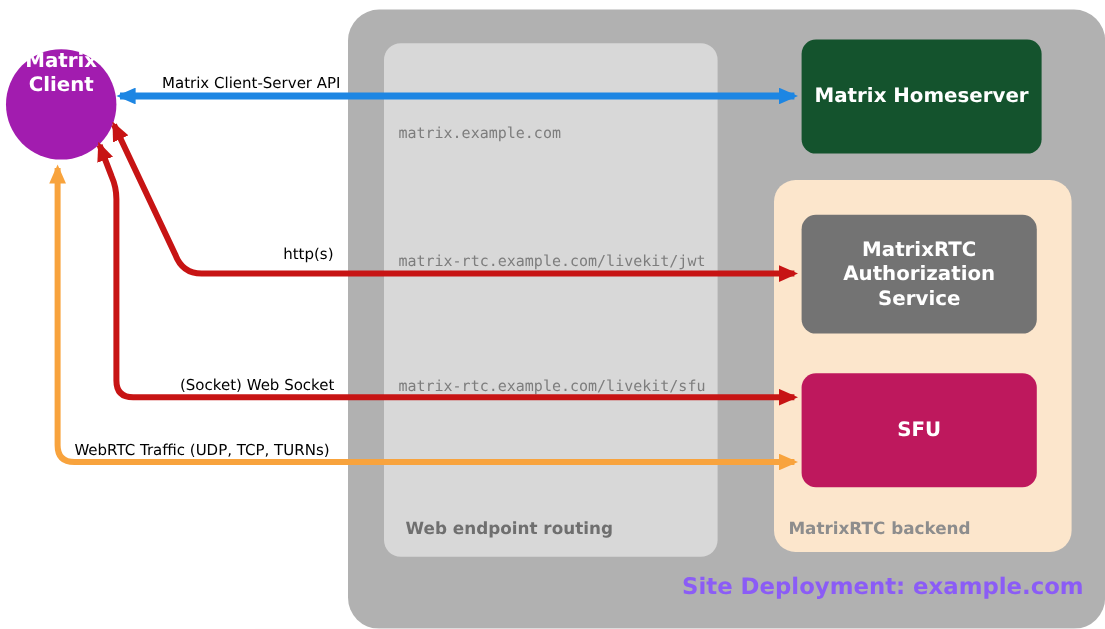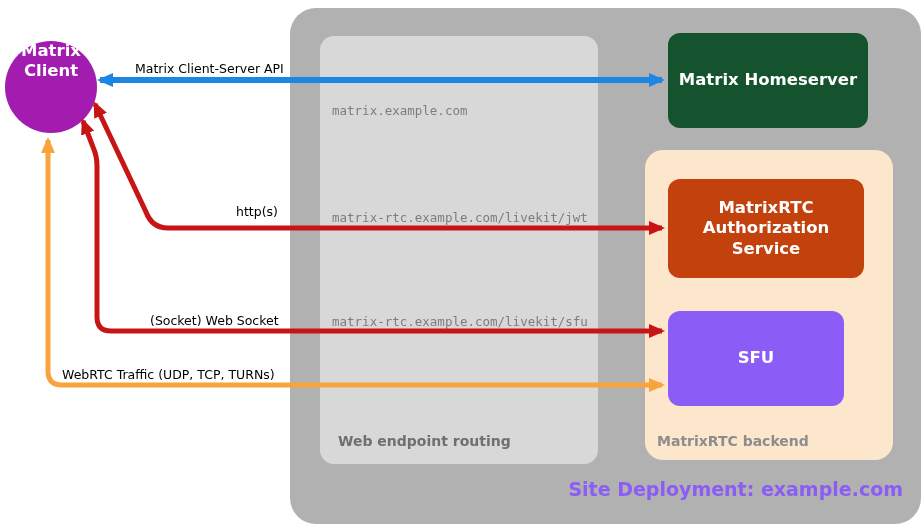--- a/index.html
+++ b/index.html
@@ -10,22 +10,22 @@
 
   
   .deployment { left:290px; top:8px; width:631px; height:516px; background:#b1b1b1; border-radius:26px; }
   .routing-panel { left:320px; top:36px; width:278px; height:428px; background:#d8d8d8; border-radius:14px; }
   .backend-panel { left:645px; top:150px; width:248px; height:310px; background:#fce6cc; border-radius:18px; }
 
   
   .node { display:flex; align-items:center; justify-content:center; text-align:center;
           color:#ffffff; font-weight:bold; font-size:16.5px; line-height:1.25; border-radius:12px; }
   .homeserver { left:668px; top:33px;  width:200px; height:95px; background:#14532d; }
-  .auth       { left:668px; top:179px; width:196px; height:99px; background:#c2410c; padding:0 28px;justify-content:flex-end; }
-  .sfu        { left:668px; top:311px; width:176px; height:95px; background:#8b5cf6; }
+  .auth       { left:668px; top:179px; width:196px; height:99px; background:#737373; padding:0 28px;justify-content:flex-end; }
+  .sfu        { left:668px; top:311px; width:196px; height:95px; background:#be185d; }
 
   .client-circle { left:5px; top:41px; width:92px; height:92px; border-radius:50%;
                    background:#a21caf; display:flex; align-items:flex-start; justify-content:center;
                    text-align:center; color:#fff; font-weight:bold; font-size:16.5px; line-height:1.2; padding:0 14px; }
 
   
   .arrow-label { font-size:12.5px; color:#000000; white-space:nowrap; line-height:1.2; }
   .endpoint    { font-family:"DejaVu Sans Mono","Liberation Mono",monospace; font-size:12.5px;
                  color:#7d7d7d; white-space:nowrap; }
   .panel-label { font-size:14px; font-weight:bold; white-space:nowrap; }

